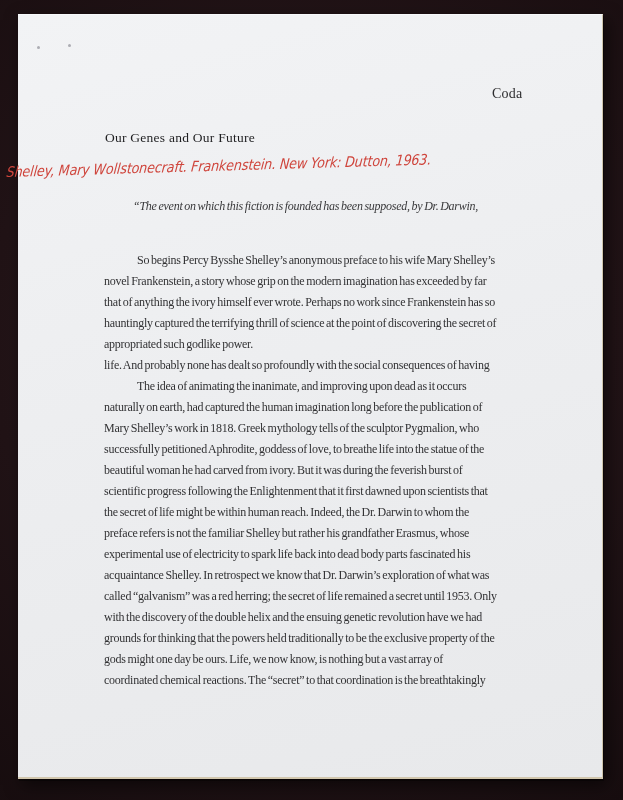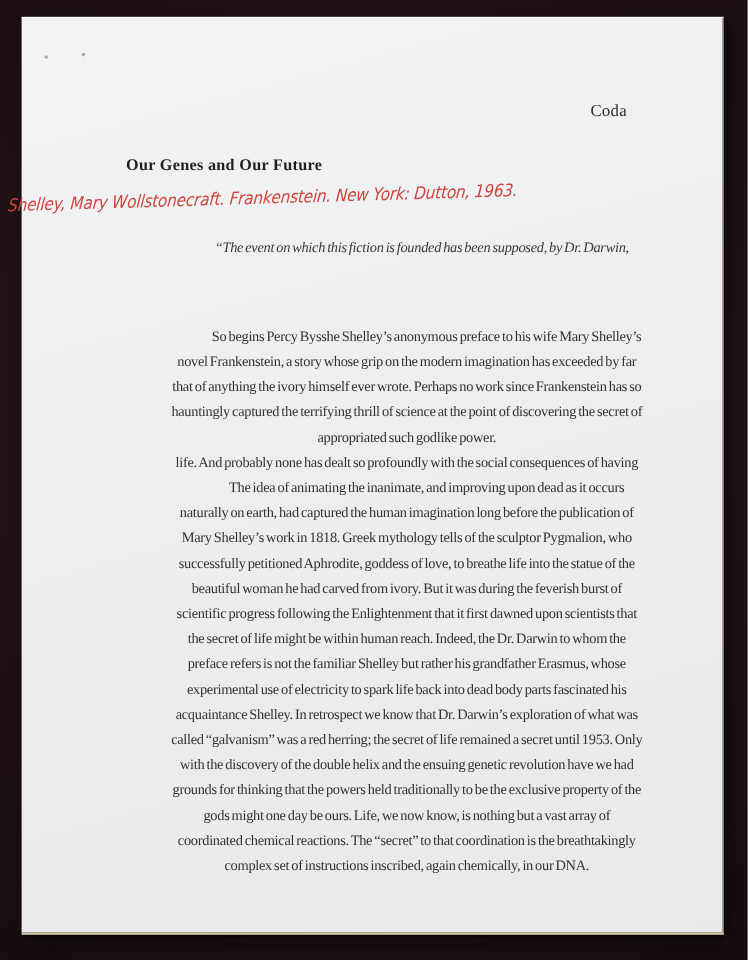--- a/index.html
+++ b/index.html
@@ -20,40 +20,40 @@
     background:#9b9ba2; opacity:.8;
   }
   .dot1{left:19px; top:31px;}
   .dot2{left:50px; top:29px;}
   .corner-label{
     position:absolute; left:474px; top:71px;
     font-size:14px; color:#2c2c2e; letter-spacing:.2px;
   }
   .page-title{
     position:absolute; left:87px; top:115px; margin:0;
-    font-size:13.5px; font-weight:bold; color:#1f1f21; letter-spacing:.25px;
+    font-size:13.5px; font-weight:normal; color:#1f1f21; letter-spacing:.25px;
   }
   .handwritten{
     position:absolute; left:-12px; top:149px; width:560px;
     font-family:"DejaVu Sans", sans-serif; font-style:italic;
     font-size:14.5px; letter-spacing:-.2px; white-space:nowrap;
     transform:rotate(-1.7deg) skewX(-7deg) scaleX(.88);
     transform-origin:left bottom;
   }
   .epigraph{
     position:absolute; left:82px; top:180px; width:470px;
     font-style:italic; font-size:12px; line-height:22px;
     color:#38383a; letter-spacing:-.25px; word-spacing:-1px;
   }
   .body-text{
     position:absolute; left:86px; top:235px; width:470px;
     font-size:12px; line-height:21px; color:#323234;
-    letter-spacing:-.25px; word-spacing:-1px;margin-top:20px;
+    letter-spacing:-.25px; word-spacing:-1px;
   }
-  .line{white-space:nowrap;text-align:center;}
+  .line{white-space:nowrap;}
   .line.indent{padding-left:33px;}
 </style>
 </head>
 <body>
 
 <div>
   <div class="paper">
 
     <span class="pencil-dot dot1"></span>
     <span class="pencil-dot dot2"></span>
@@ -86,18 +86,17 @@
           <div class="line">scientific progress following the Enlightenment that it first dawned upon scientists that</div>
           <div class="line">the secret of life might be within human reach. Indeed, the Dr. Darwin to whom the</div>
           <div class="line">preface refers is not the familiar Shelley but rather his grandfather Erasmus, whose</div>
           <div class="line">experimental use of electricity to spark life back into dead body parts fascinated his</div>
           <div class="line">acquaintance Shelley. In retrospect we know that Dr. Darwin’s exploration of what was</div>
           <div class="line">called “galvanism” was a red herring; the secret of life remained a secret until 1953. Only</div>
           <div class="line">with the discovery of the double helix and the ensuing genetic revolution have we had</div>
           <div class="line">grounds for thinking that the powers held traditionally to be the exclusive property of the</div>
           <div class="line">gods might one day be ours. Life, we now know, is nothing but a vast array of</div>
           <div class="line">coordinated chemical reactions. The “secret” to that coordination is the breathtakingly</div>
-          <div class="line">complex set of instructions inscribed, again chemically, in our DNA.</div>
         </div>
     </div>
 
   </div>
 </div>
 
 </body></html>

